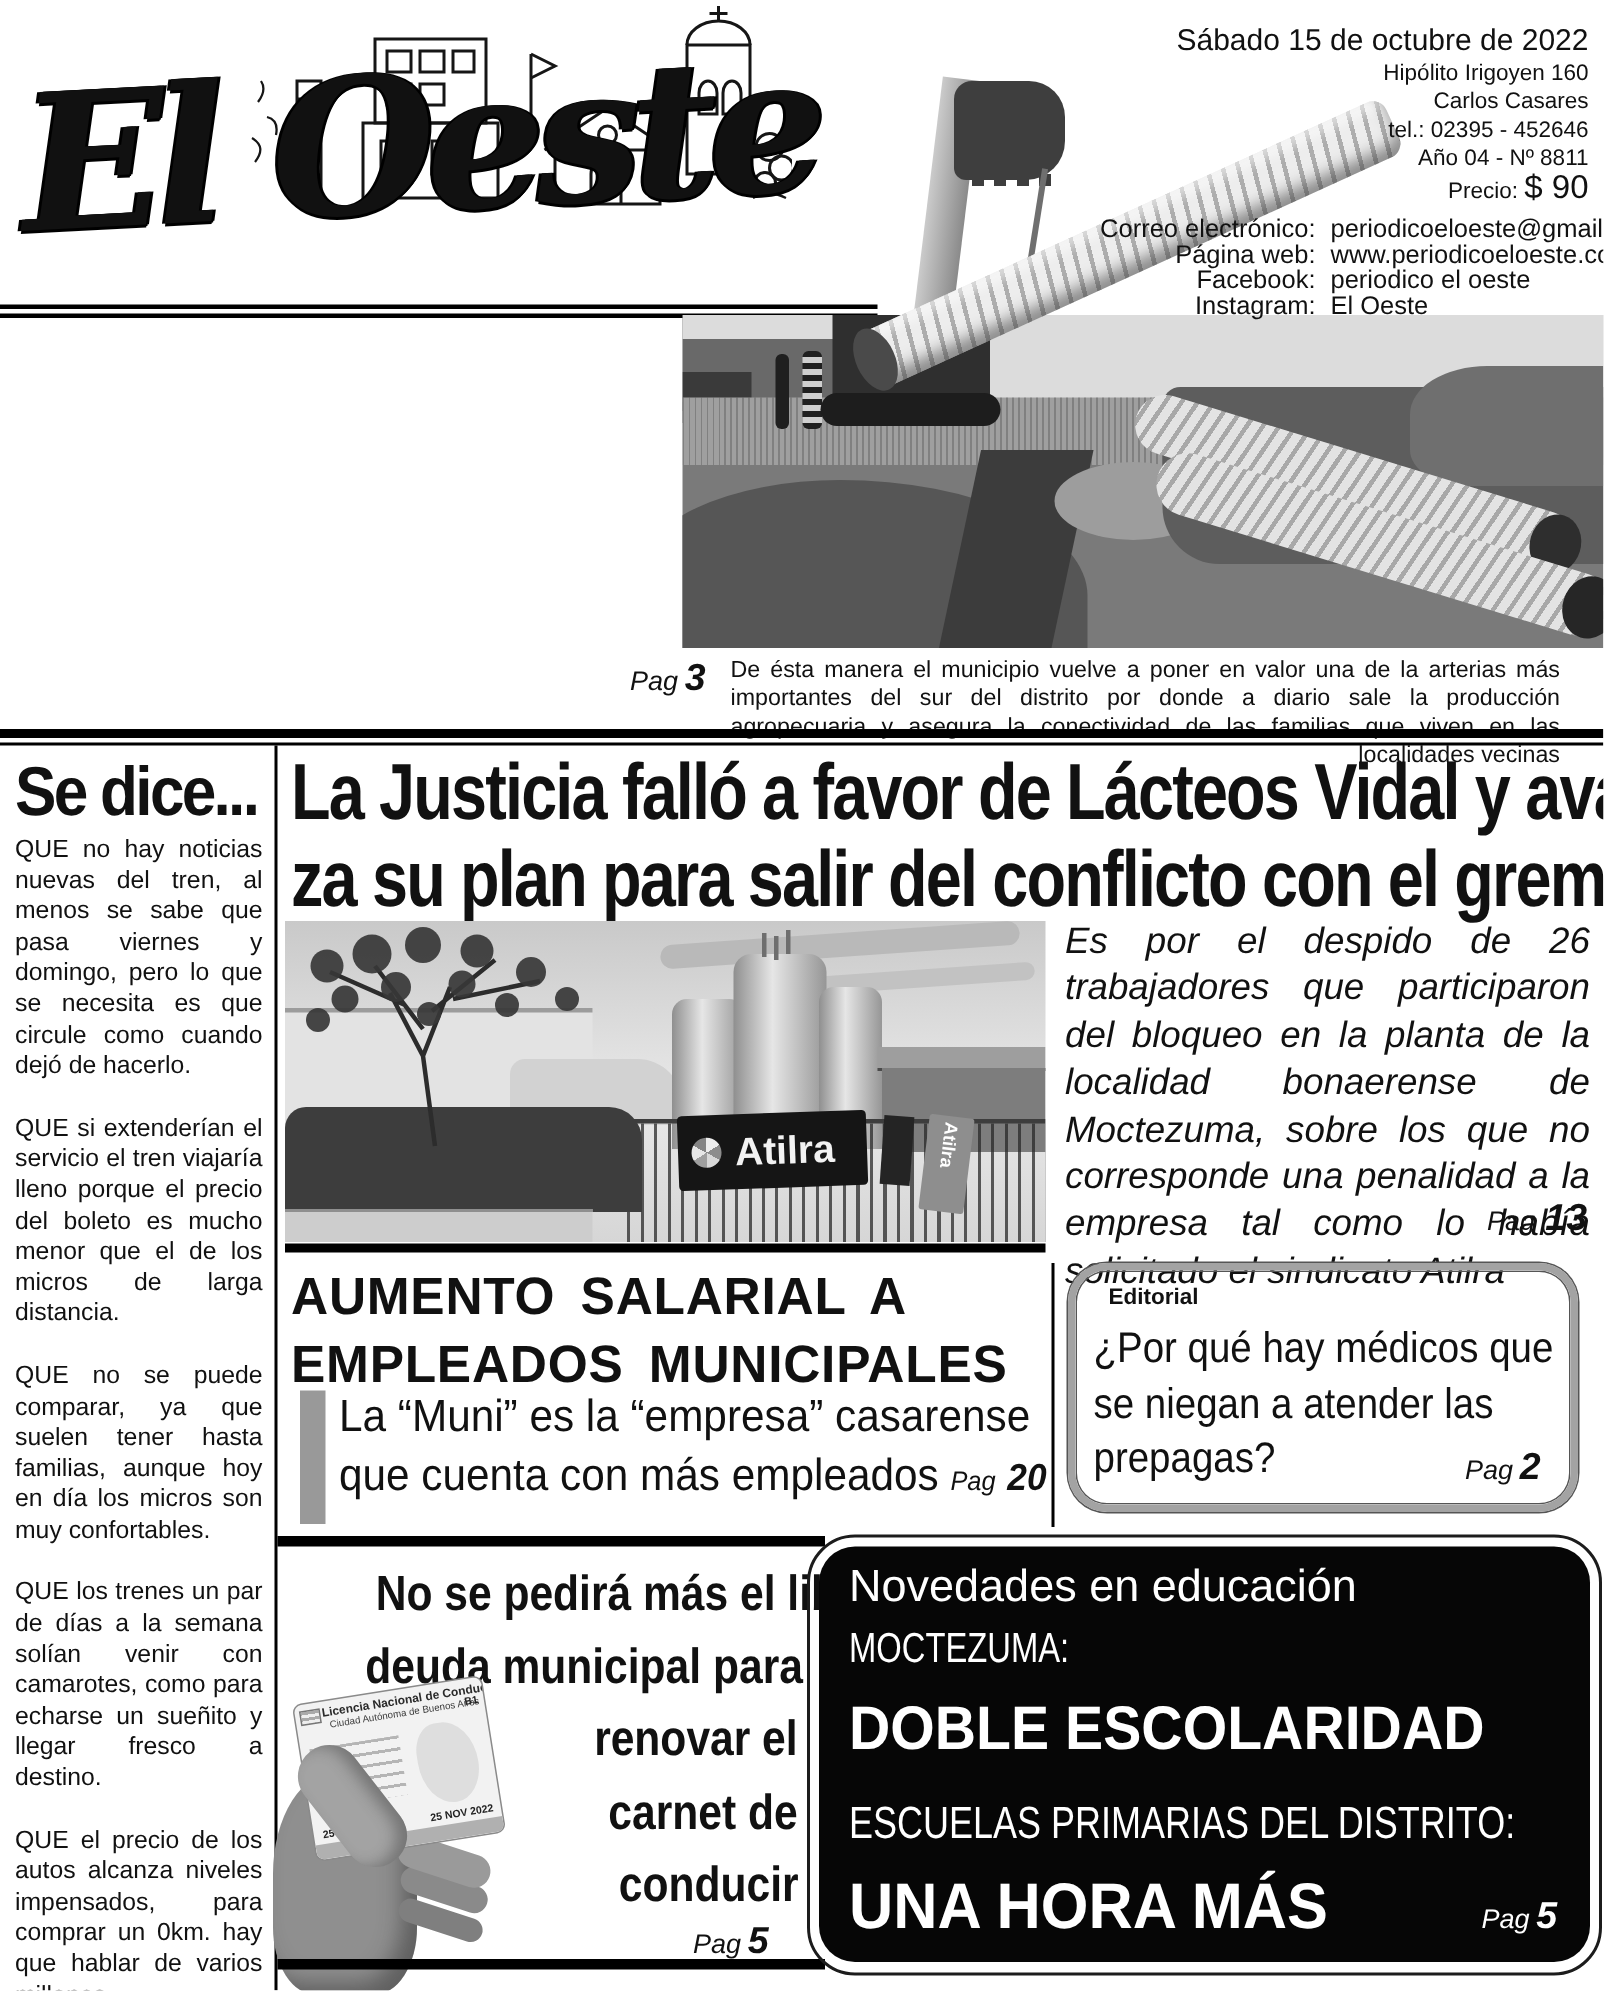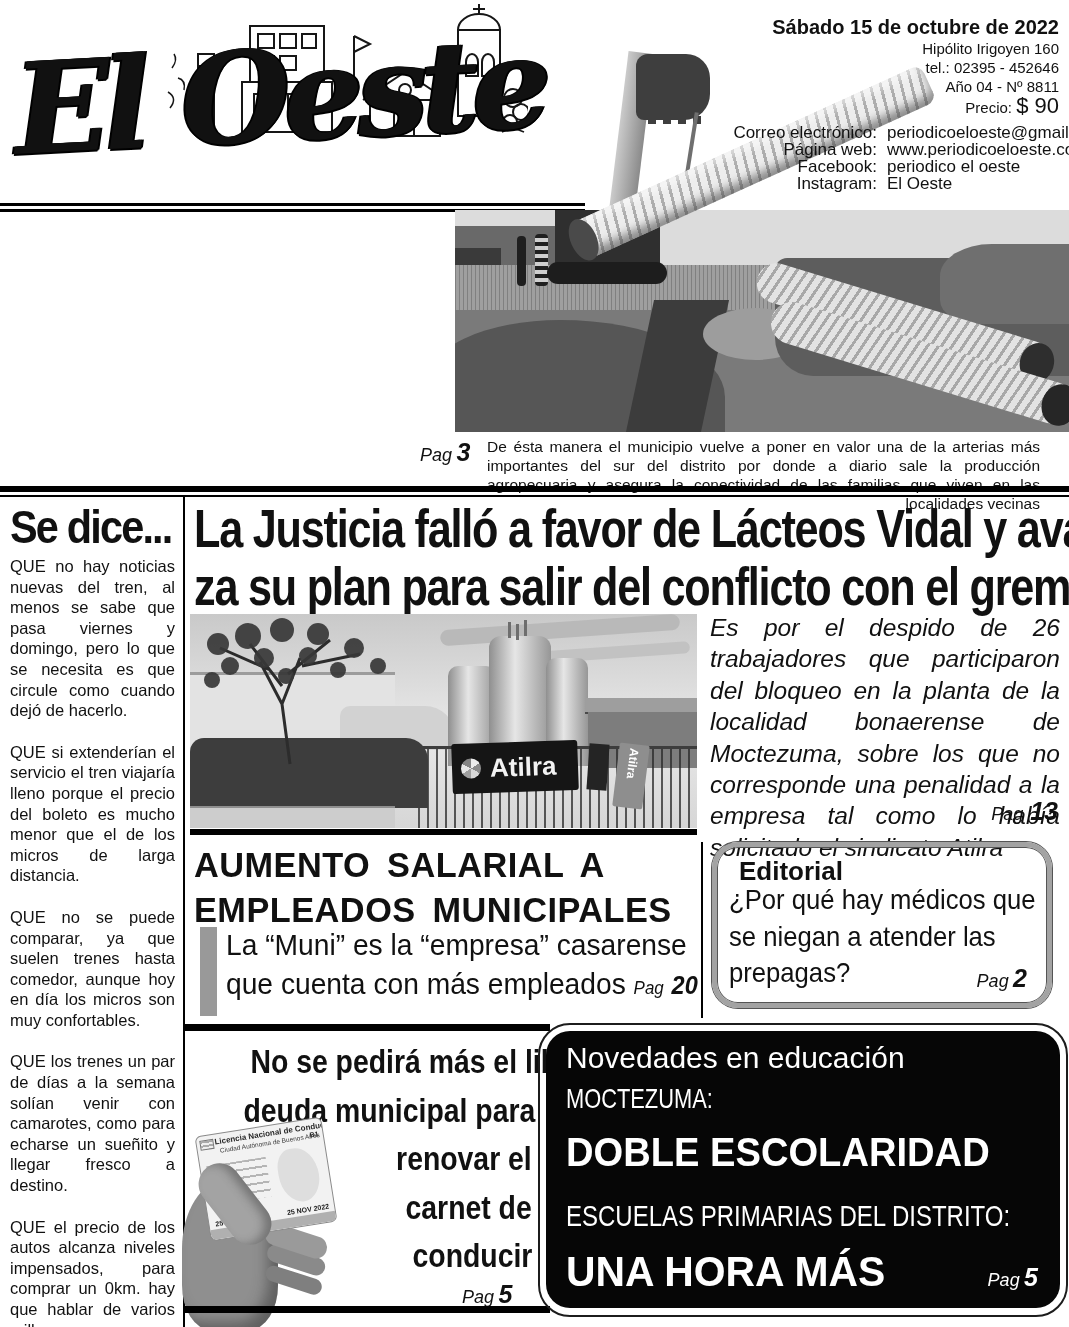--- a/index.html
+++ b/index.html
@@ -8,21 +8,21 @@
   .ab{position:absolute;}
   .nw{white-space:nowrap;}
   .cx{display:inline-block;white-space:nowrap;transform-origin:0 50%;}
   .cxr{display:inline-block;white-space:nowrap;transform-origin:100% 50%;}
 
   
   .brand{font-family:"DejaVu Serif",serif;font-style:italic;font-weight:bold;
          font-size:126px;letter-spacing:-7px;transform:rotate(-3deg);
          text-shadow:2px 0 #000,-2px 0 #000,0 2px #000,1px 1px #000;}
   .hinfo{text-align:right;line-height:19px;font-size:15px;z-index:6;}
-  .hinfo .date{font-size:20px;margin-bottom:2px;font-weight:bold;}
+  .hinfo .date{font-size:20px;margin-bottom:2px;}
   .hinfo .price-val{font-size:22px;}
   .contacts{display:grid;grid-template-columns:1fr 172px;column-gap:10px;
             font-size:17px;line-height:17px;margin-top:7px;}
   .contacts .lab{text-align:right;}
   .contacts .val{text-align:left;}
 
   .rule{background:#000;}
   .grayrule{background:#999;}
 
   
@@ -41,21 +41,21 @@
   .main-hl{font-size:53px;font-weight:bold;letter-spacing:-1.5px;line-height:57.5px;}
   .deck{font-size:24.5px;font-style:italic;line-height:31.4px;text-align:justify;hyphens:auto;}
 
   
   .aum{font-size:35px;font-weight:bold;letter-spacing:.5px;word-spacing:7px;line-height:45px;}
   .aum-sub{font-size:30px;line-height:39px;}
 
   
   .edit-box{border:5px solid #a3a3a3;border-radius:26px;
             box-shadow:0 0 0 1px #555, inset 0 0 0 1px #555;}
-  .edit-lab{font-size:26px;font-weight:bold;}
+  .edit-lab{font-size:15px;font-weight:bold;}
   .edit-q{font-size:28.5px;line-height:36.5px;}
 
   
   .lic-hl{font-size:33px;font-weight:bold;line-height:48.5px;text-align:right;}
 
   
   .edu-box{background:#060606;border-radius:24px;color:#fff;}
   .edu-outline{border:2px solid #1c1c1c;border-radius:32px;}
   .edu-l1{font-size:30px;}
   .edu-l2{font-size:28px;text-decoration:underline;}
@@ -111,20 +111,21 @@
       <circle cx="363" cy="110" r="8"></circle>
       <circle cx="352" cy="120" r="7"></circle>
     <path d="M344 130 q10 -6 22 0" stroke-width="1.5"></path>
   </svg>
 
   <div class="ab brand nw" style="left:14px;top:22px;">El Oeste</div>
 
   <div class="ab hinfo" style="right:10px;top:18px;width:445px;">
     <div class="date">Sábado 15 de octubre de 2022</div>
     <div>Hipólito Irigoyen 160</div>
+    <div>Carlos Casares</div>
     <div>tel.: 02395 - 452646</div>
     <div>Año 04 - Nº 8811</div>
     <div>
       <span>Precio:</span>
       <span class="price-val">$ 90</span>
     </div>
     <div class="contacts">
       <span class="lab">Correo electrónico:</span>
       <span class="val">periodicoeloeste@gmail.com</span>
       <span class="lab">Página web:</span>
@@ -179,21 +180,21 @@
   <div class="ab rule" style="left:0;top:486px;width:1069px;height:6px;"></div>
   <div class="ab rule" style="left:0;top:495px;width:1069px;height:2px;"></div>
   <div class="ab rule" style="left:183px;top:497px;width:2px;height:830px;"></div>
 
   <div class="ab sedice-t" style="left:10px;top:500px;">
     <span class="cx" style="transform:scaleX(.9);">Se dice...</span>
   </div>
   <div class="ab sedice" style="left:10px;top:556px;width:165px;">
     <p>QUE no hay noticias nuevas del tren, al menos se sabe que pasa viernes y domingo, pero lo que se necesita es que circule como cuando dejó de hacerlo.</p>
     <p>QUE si extenderían el servicio el tren viajaría lleno porque el precio del boleto es mucho menor que el de los micros de larga distancia.</p>
-    <p>QUE no se puede comparar, ya que suelen trenes hasta comedor, aunque hoy en día los micros son muy confortables.</p>
+    <p>QUE no se puede comparar, ya que suelen tener hasta familias, aunque hoy en día los micros son muy confortables.</p>
     <p>QUE los trenes un par de días a la semana solían venir con camarotes, como para echarse un sueñito y llegar fresco a destino.</p>
     <p>QUE el precio de los autos alcanza niveles impensados, para comprar un 0km. hay que hablar de varios millones.</p>
 
   </div>
 
   <div class="ab" style="left:194px;top:500px;width:875px;">
     <div class="main-hl"><span class="cx" style="transform:scaleX(.815);">La Justicia falló a favor de Lácteos Vidal y avan-</span></div>
     <div class="main-hl"><span class="cx" style="transform:scaleX(.815);">za su plan para salir del conflicto con el gremio</span></div>
   </div>
 

